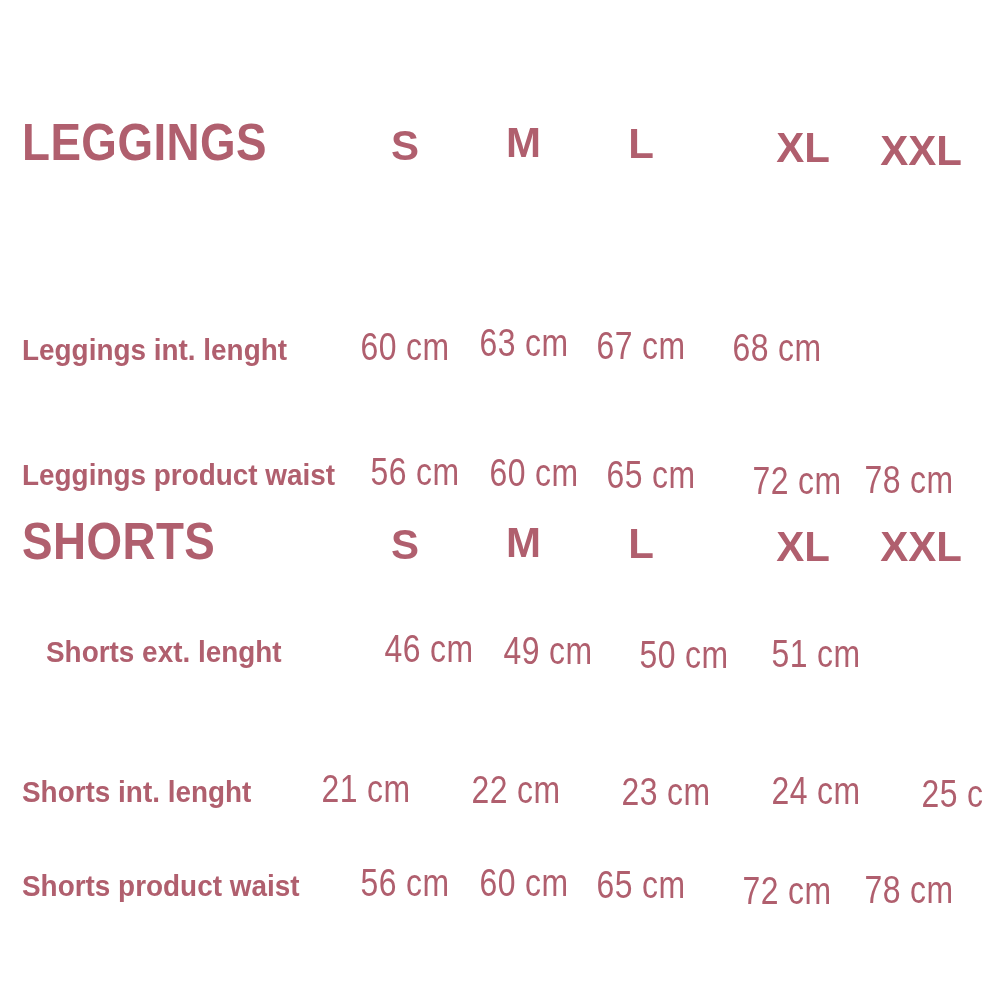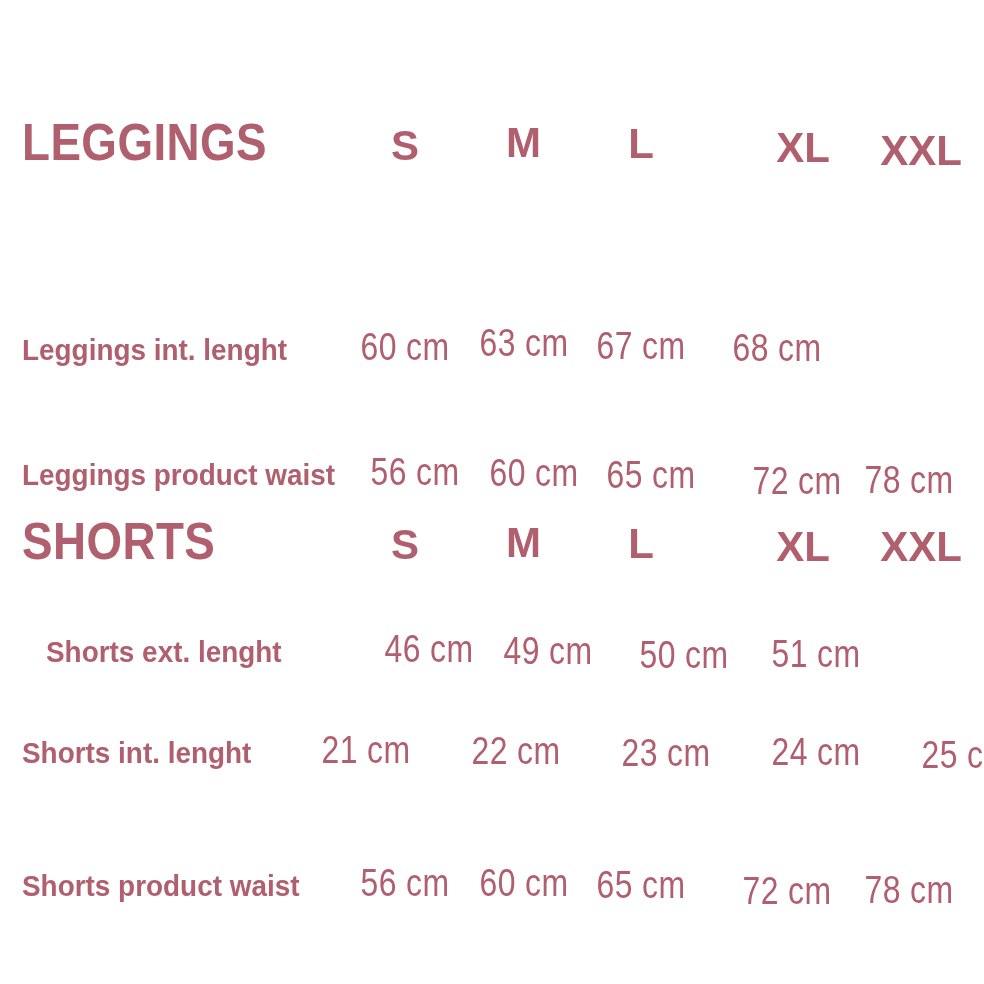--- a/index.html
+++ b/index.html
@@ -65,21 +65,21 @@
     white-space: nowrap;
   }
 
   
   .r-head1 { top: 116px; }
   .r-leg1  { top: 231px; }
   .r-leg2  { top: 328px; }
   .r-leg3  { top: 430px; margin-top: 23px; }
   .r-head2 { top: 515px; }
   .r-sho1  { top: 630px; padding-left: 24px; }
-  .r-sho2  { top: 731px; gap: 44px; }
+  .r-sho2  { top: 770px; gap: 44px; }
   .r-sho3  { top: 864px; }
 
   
   .yu6 { --dy: -6px; } .yu4 { --dy: -4px; } .yu3 { --dy: -3px; }
   .yu2 { --dy: -2px; } .yu1 { --dy: -1px; }
   .yd1 { --dy: 1px; }  .yd2 { --dy: 2px; }  .yd3 { --dy: 3px; }
   .yd4 { --dy: 4px; }  .yd5 { --dy: 5px; }  .yd6 { --dy: 6px; }
   .yd7 { --dy: 7px; }  .yd8 { --dy: 8px; }  .yd9 { --dy: 9px; }
   .xd10 { --dx: 10px; } .xd20 { --dx: 20px; }
 </style>

